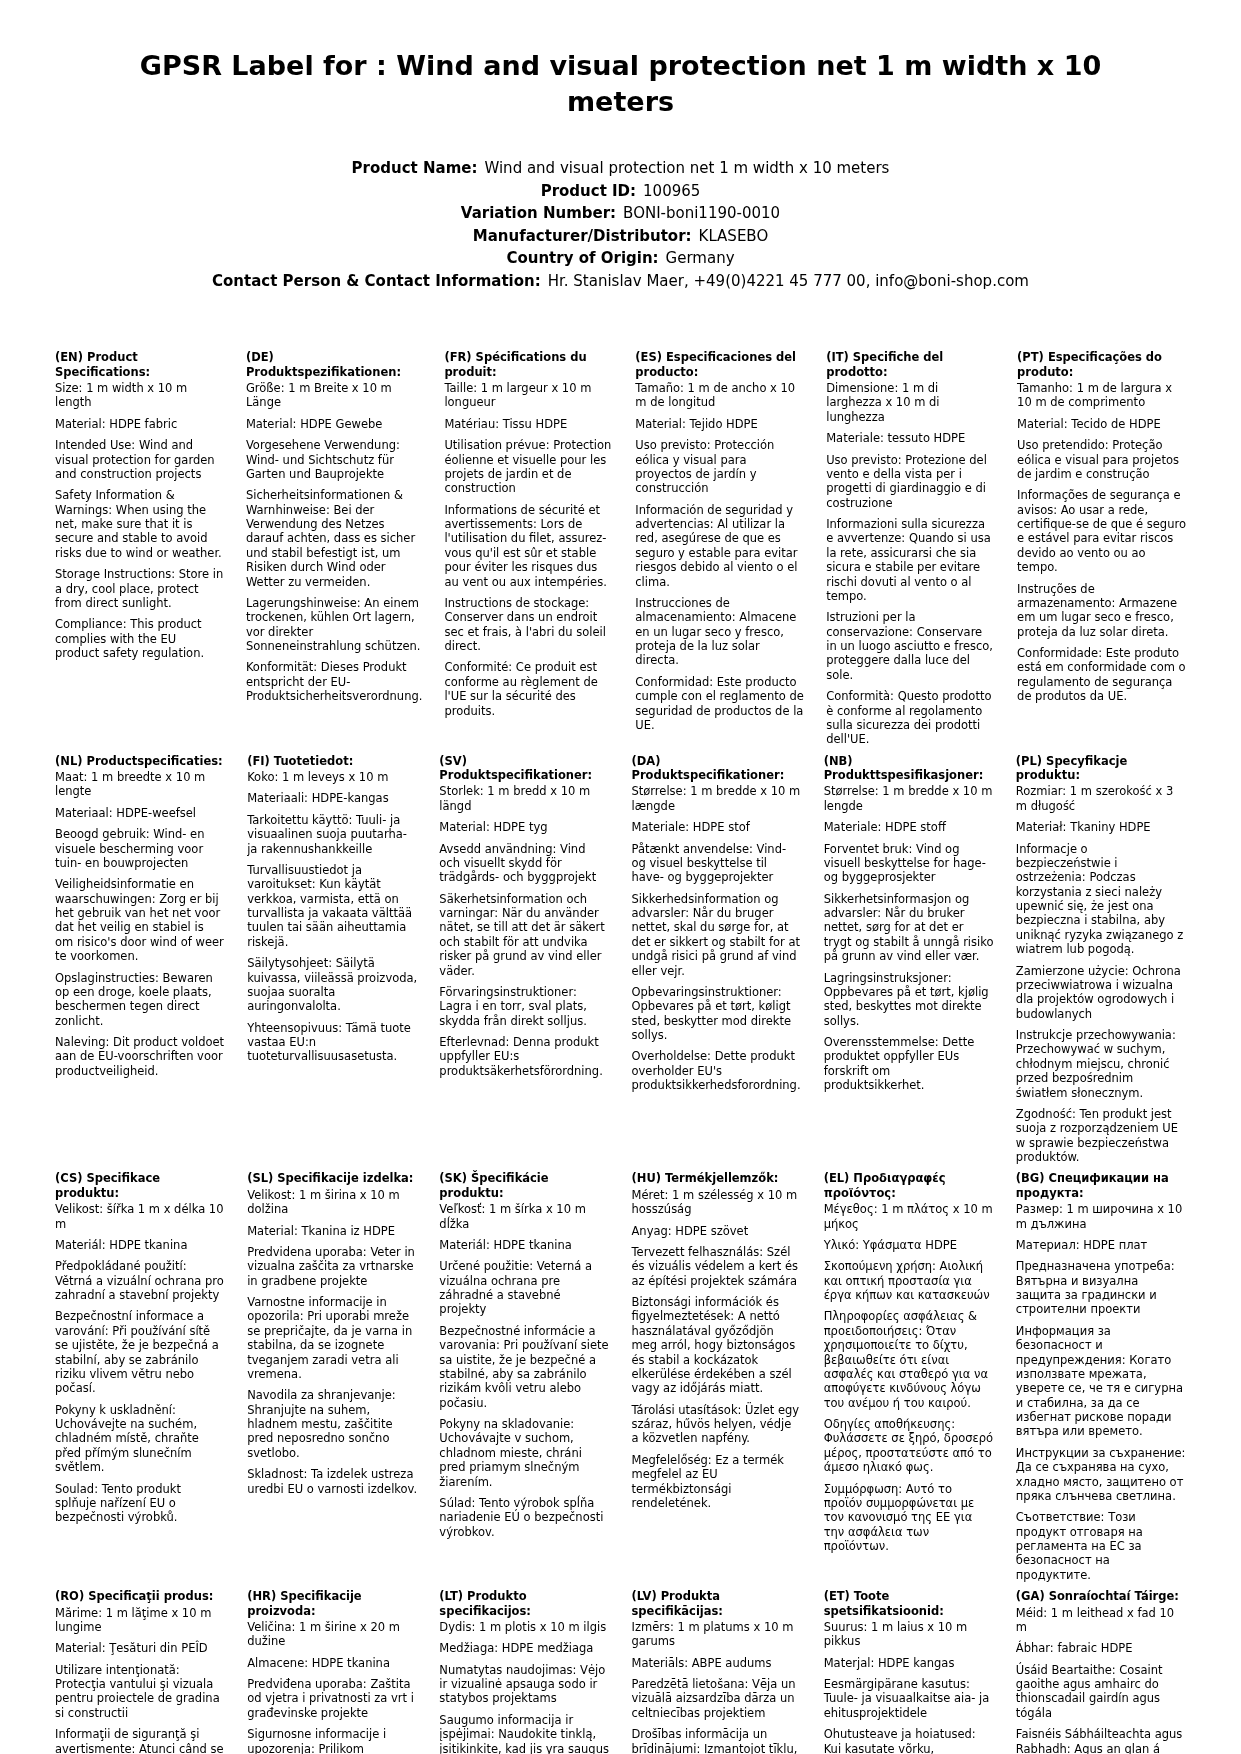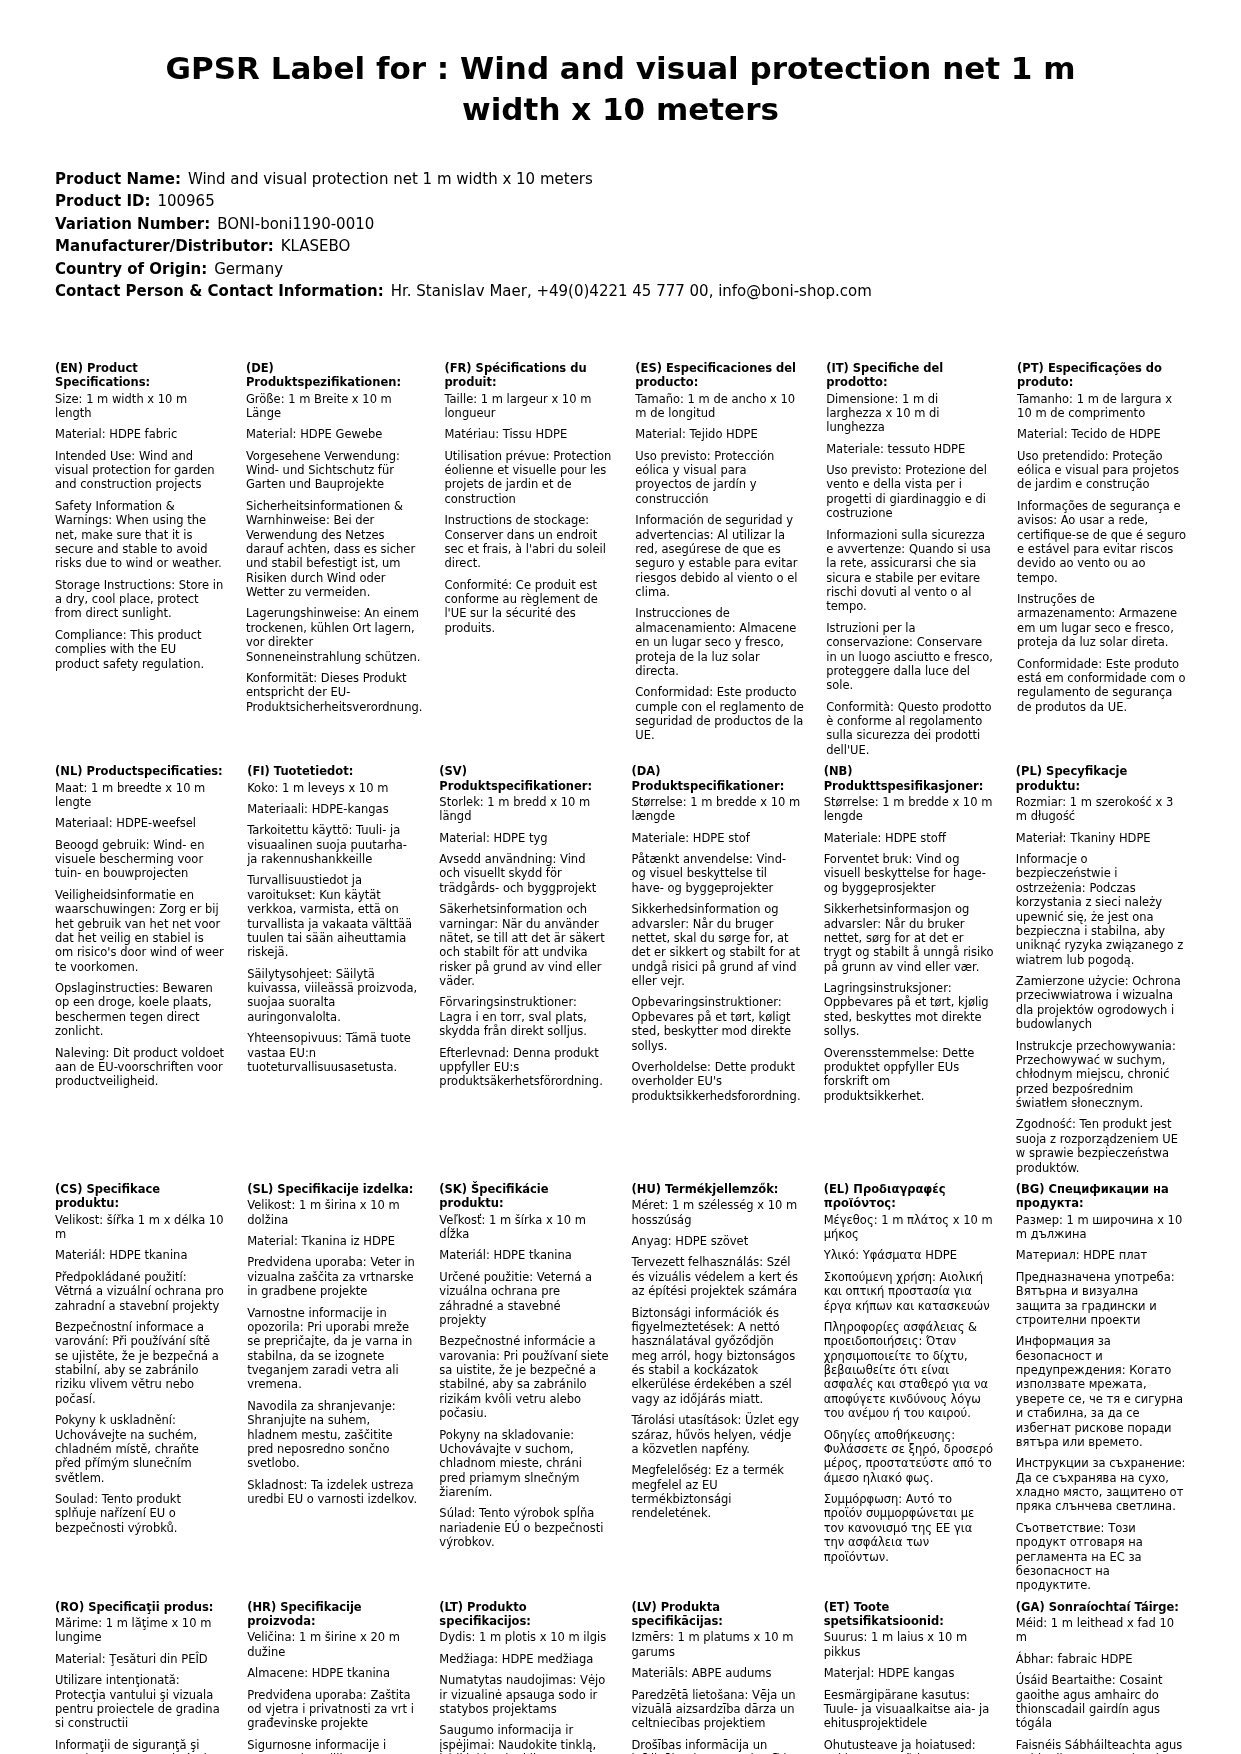--- a/index.html
+++ b/index.html
@@ -1,19 +1,19 @@
 <!DOCTYPE html>
 <html><head>
 <meta charset="utf-8">
 <style>
   html,body{margin:0;padding:0;background:#fff;}
   body{width:1241px;height:1754px;overflow:hidden;color:#000;font-family:"DejaVu Sans",sans-serif;}
   .page{box-sizing:border-box;width:1241px;height:1754px;padding:42px 55px 0 55px;}
-  .title{font-size:31px;font-weight:bold;line-height:1.32;text-align:center;margin:6px 60px 38px 60px;}
-  #product-info{margin:0 0 58px 0;}
+  .title{font-size:27px;font-weight:bold;line-height:1.32;text-align:center;margin:6px 60px 38px 60px;}
+  #product-info{margin:0 0 58px 0;text-align:center;}
   .pi-line{font-size:15px;line-height:22.5px;white-space:nowrap;}
   .pi-label{font-weight:bold;}
   .pi-value{margin-left:7px;}
   .spec-row{display:grid;grid-template-columns:repeat(6,1fr);column-gap:22px;align-items:start;}
   .row-0{min-height:314px;}
   .row-1{min-height:312px;}
   .row-2{min-height:312px;}
   .row-3{min-height:292px;}
   .spec-h{font-size:11.5px;font-weight:bold;line-height:1.25;margin:0 0 2px 0;}
   .spec-p{font-size:11.5px;line-height:1.25;margin:0 0 7px 0;}
@@ -52,20 +52,21 @@
           <div class="spec-p">Vorgesehene Verwendung: Wind- und Sichtschutz für Garten und Bauprojekte</div>
           <div class="spec-p">Sicherheitsinformationen &amp; Warnhinweise: Bei der Verwendung des Netzes darauf achten, dass es sicher und stabil befestigt ist, um Risiken durch Wind oder Wetter zu vermeiden.</div>
           <div class="spec-p">Lagerungshinweise: An einem trockenen, kühlen Ort lagern, vor direkter Sonneneinstrahlung schützen.</div>
           <div class="spec-p">Konformität: Dieses Produkt entspricht der EU-Produktsicherheitsverordnung.</div>
         </div>
         <div class="spec-block">
           <div class="spec-h">(FR) Spécifications du produit:</div>
           <div class="spec-p">Taille: 1 m largeur x 10 m longueur</div>
           <div class="spec-p">Matériau: Tissu HDPE</div>
           <div class="spec-p">Utilisation prévue: Protection éolienne et visuelle pour les projets de jardin et de construction</div>
+          <div class="spec-p">Informations de sécurité et avertissements: Lors de l'utilisation du filet, assurez-vous qu'il est sûr et stable pour éviter les risques dus au vent ou aux intempéries.</div>
           <div class="spec-p">Instructions de stockage: Conserver dans un endroit sec et frais, à l'abri du soleil direct.</div>
           <div class="spec-p">Conformité: Ce produit est conforme au règlement de l'UE sur la sécurité des produits.</div>
         </div>
         <div class="spec-block">
           <div class="spec-h">(ES) Especificaciones del producto:</div>
           <div class="spec-p">Tamaño: 1 m de ancho x 10 m de longitud</div>
           <div class="spec-p">Material: Tejido HDPE</div>
           <div class="spec-p">Uso previsto: Protección eólica y visual para proyectos de jardín y construcción</div>
           <div class="spec-p">Información de seguridad y advertencias: Al utilizar la red, asegúrese de que es seguro y estable para evitar riesgos debido al viento o el clima.</div>
           <div class="spec-p">Instrucciones de almacenamiento: Almacene en un lugar seco y fresco, proteja de la luz solar directa.</div>

